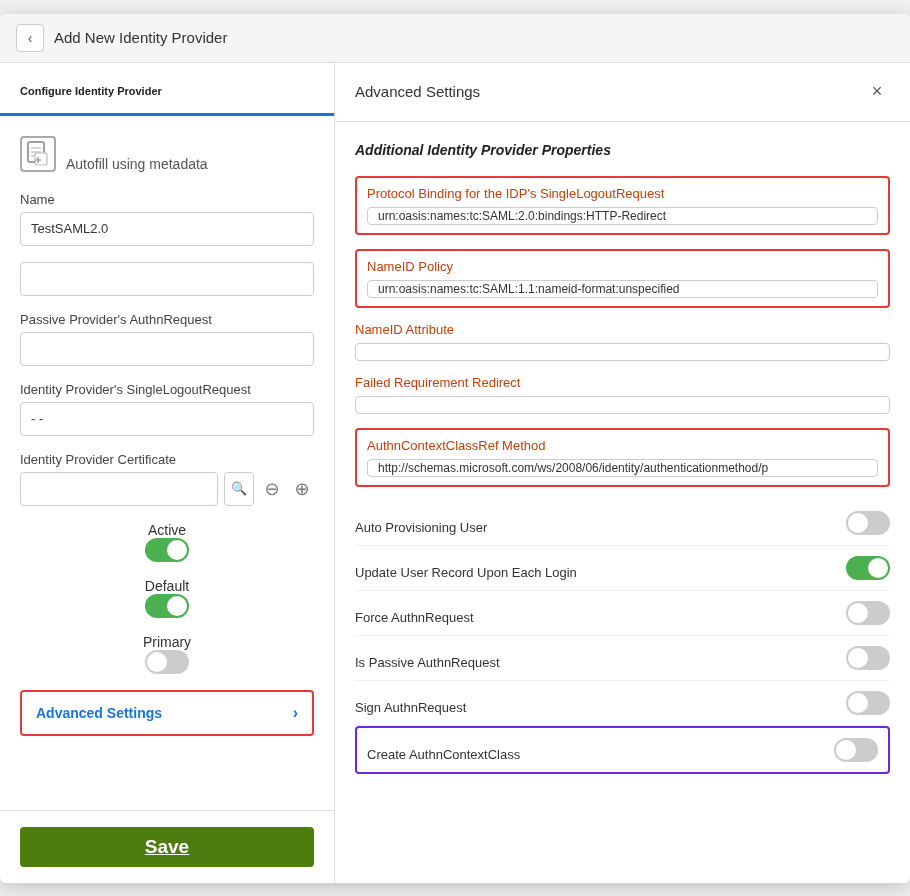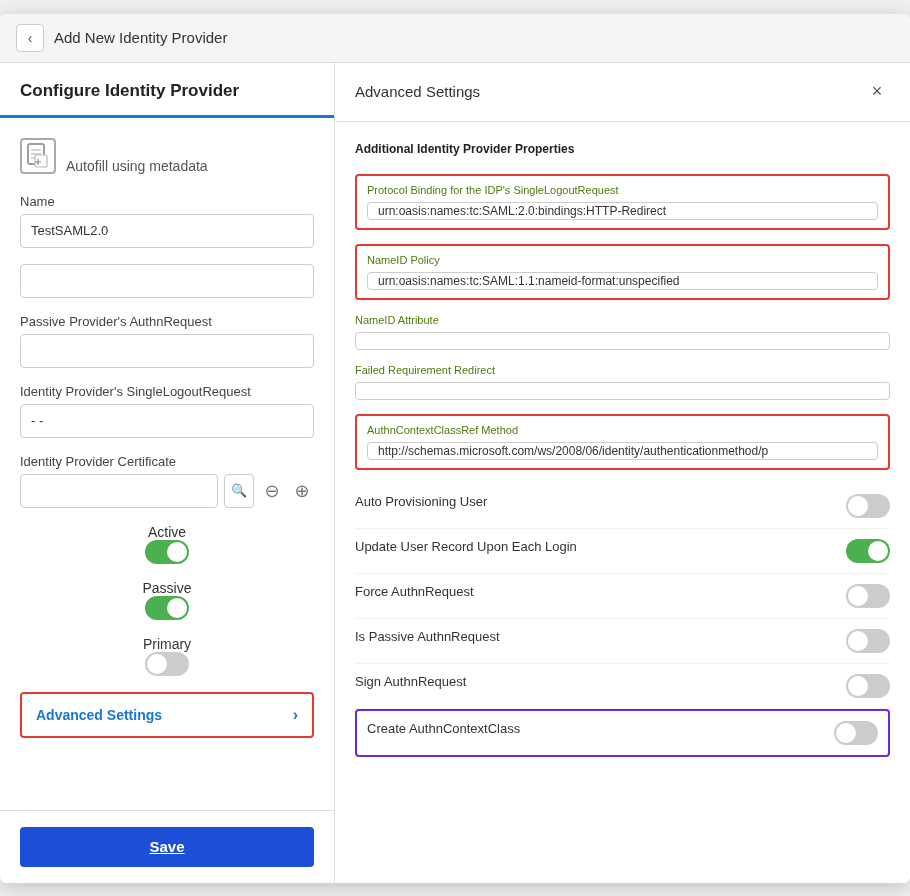--- a/index.html
+++ b/index.html
@@ -49,21 +49,21 @@
       border-right: 1px solid #ddd;
       display: flex;
       flex-direction: column;
     }
     .left-panel-header {
       padding: 18px 20px 0;
       border-bottom: 3px solid #1976d2;
       padding-bottom: 14px;
     }
     .left-panel-title {
-      font-size: 17px;
+      font-size: 11px;
       font-weight: 700;
       color: #222;
       text-align: right;
     }
     .left-panel-content {
       padding: 20px;
       flex: 1;
       overflow-y: auto;
     }
 
@@ -185,25 +185,25 @@
       font-size: 16px;
     }
 
     .save-btn-container {
       padding: 16px 20px;
       border-top: 1px solid #ddd;
     }
     .save-btn {
       width: 100%;
       height: 40px;
-      background: #1d4ed8;
+      background: #4d7c0f;
       color: #fff;
       border: none;
       border-radius: 4px;
-      font-size: 15px;
+      font-size: 19px;
       font-weight: 600;
       cursor: pointer;
       text-decoration: underline;
     }
 
     
     .right-panel {
       flex: 1;
       display: flex;
       flex-direction: column;
@@ -229,54 +229,55 @@
       background: none;
       border: none;
     }
 
     .right-panel-content {
       padding: 20px;
       overflow-y: auto;
       flex: 1;
     }
     .section-title {
-      font-size: 12px;
+      font-size: 14px;
       font-weight: 700;
       color: #222;
       margin-bottom: 18px;
+      font-style: italic;
     }
 
     .field-group {
       margin-bottom: 14px;
     }
     .field-group.highlighted {
       border: 2px solid #e53935;
       border-radius: 4px;
       padding: 8px 10px;
     }
     .field-label {
-      font-size: 11px;
-      color: #4d7c0f;
+      font-size: 13px;
+      color: #c2410c;
       margin-bottom: 5px;
       display: block;
     }
     .field-input {
       width: 100%;
       height: 18px;
       border: 1px solid #ccc;
       border-radius: 4px;
       padding: 0 10px;
       font-size: 12px;
       color: #333;
       background: #fff;
     }
 
     .setting-row {
       display: flex;
-      align-items: flex-start;
+      align-items: flex-end;
       justify-content: space-between;
       padding: 10px 0;
       border-bottom: 1px solid #f0f0f0;
     }
     .setting-row.highlighted {
       border: 2px solid #6d28d9;
       border-radius: 4px;
       padding: 10px;
       margin-bottom: 4px;
     }
@@ -351,21 +352,21 @@
             <span class="cert-icon-btn">⊕</span>
           </div>
         </div>
 
         <div class="toggle-row">
           <span class="toggle-label">Active</span>
           <div class="toggle on"></div>
         </div>
 
         <div class="toggle-row">
-          <span class="toggle-label">Passive</span>
+          <span class="toggle-label">Default</span>
           <div class="toggle on"></div>
         </div>
 
         <div class="toggle-row">
           <span class="toggle-label">Primary</span>
           <div class="toggle off"></div>
         </div>
 
         <div class="advanced-settings-btn">
           <span>Advanced Settings</span>

